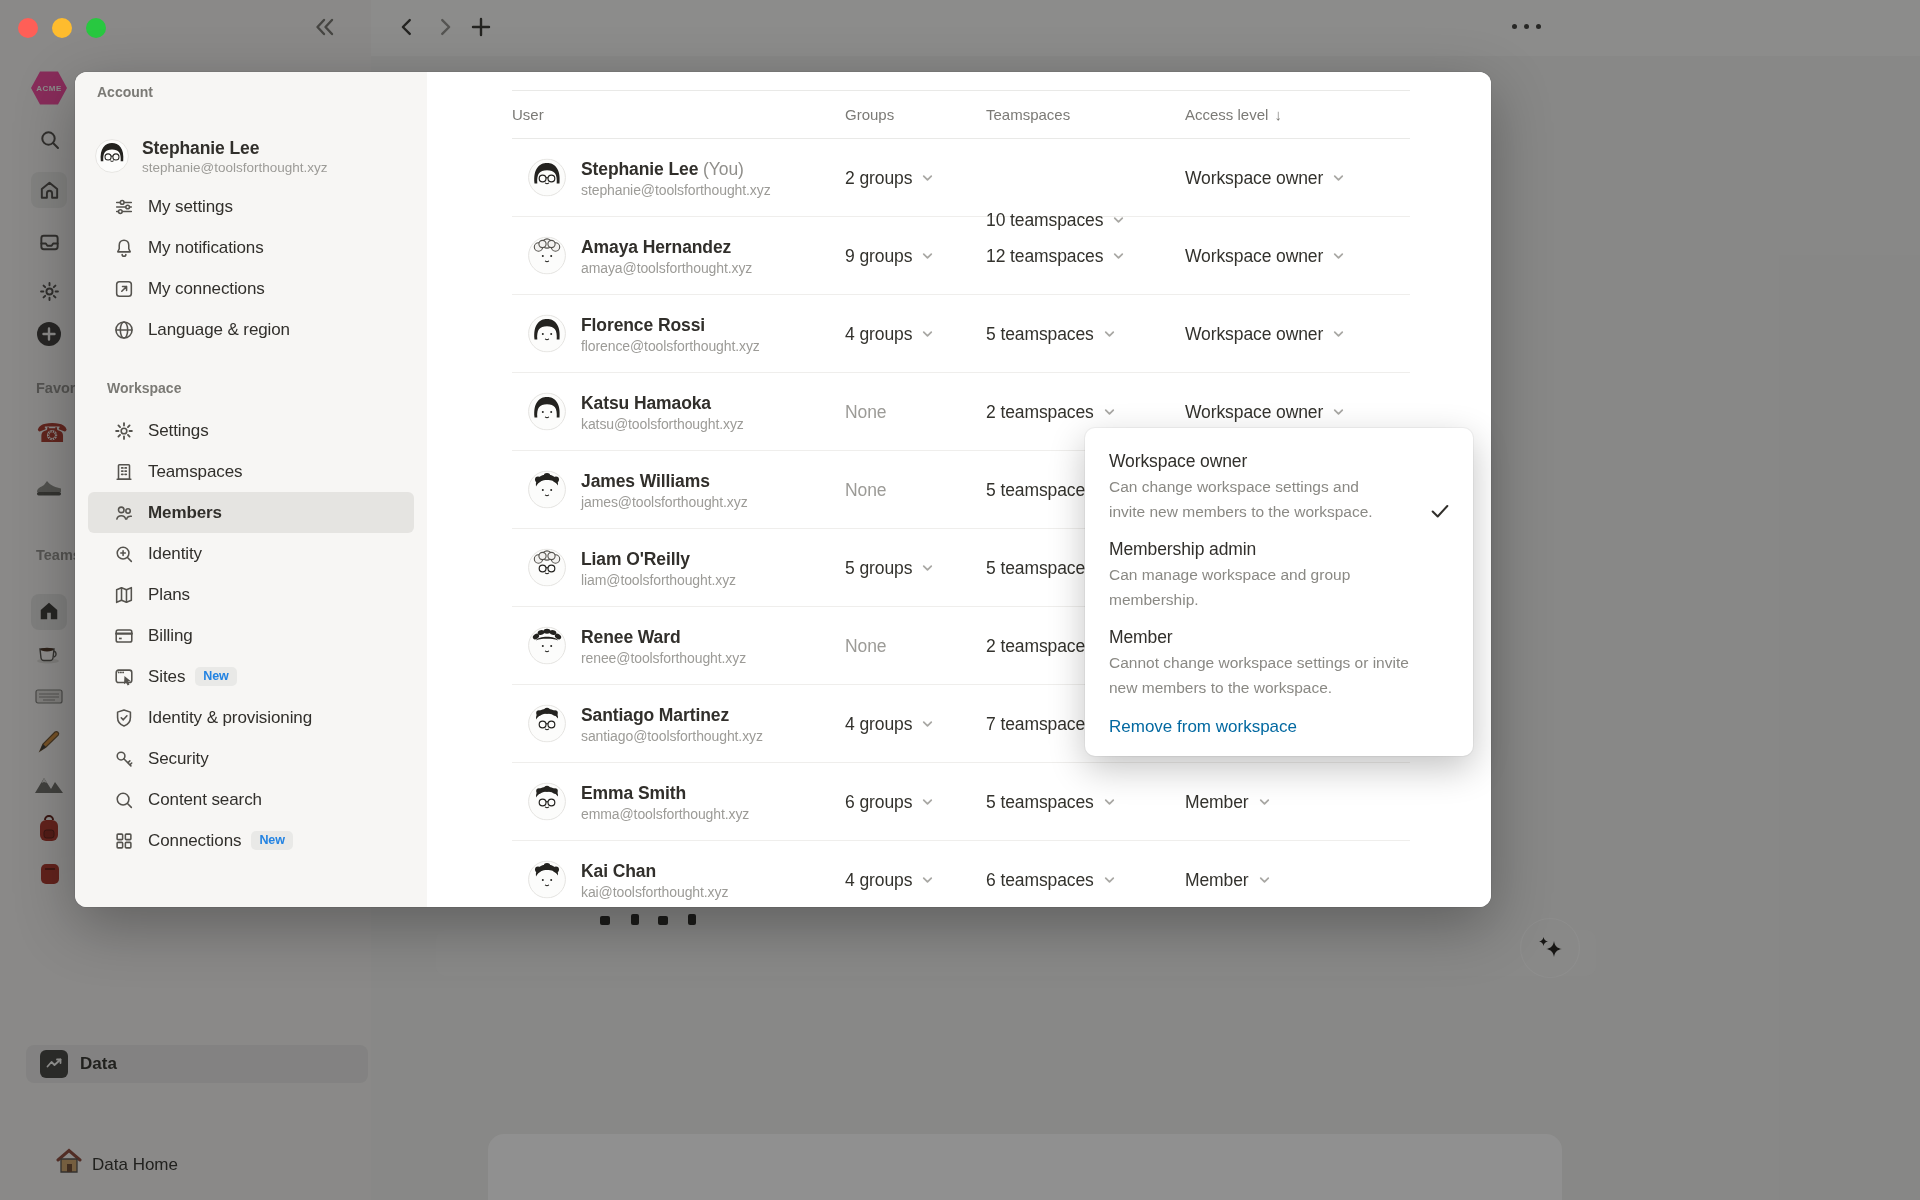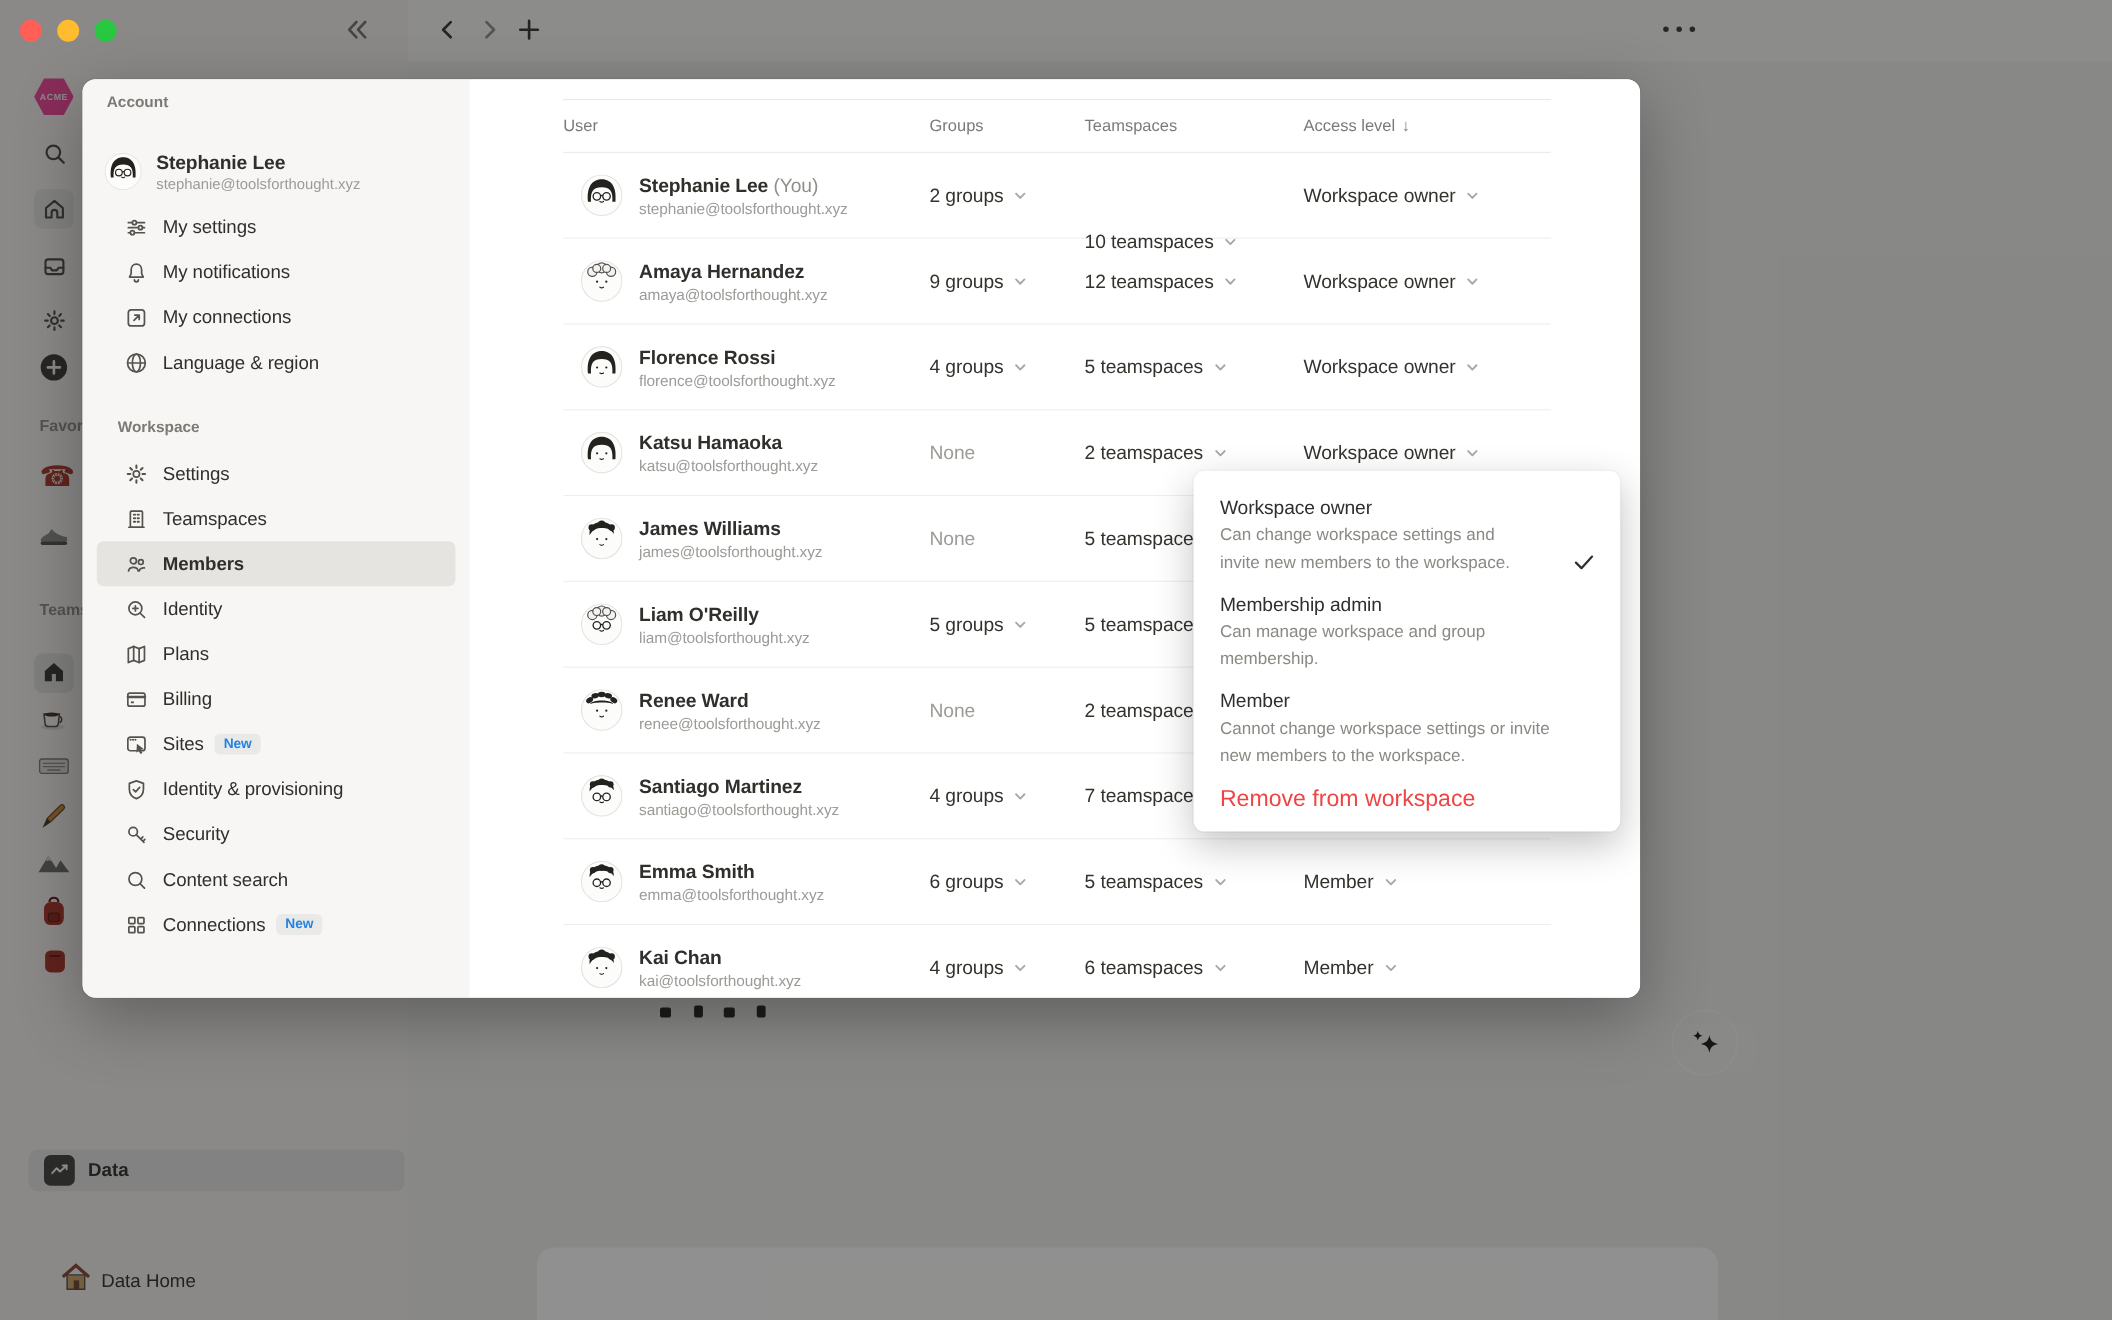--- a/index.html
+++ b/index.html
@@ -76,21 +76,21 @@
   
   .popup{position:absolute;left:1085px;top:428px;width:388px;background:#fff;border-radius:10px;z-index:120;
          box-shadow:0 0 0 1px rgba(0,0,0,.04),0 12px 36px rgba(0,0,0,.24);padding:14px 0 16px;box-sizing:border-box;}
   .popt{position:relative;padding:6px 24px;cursor:default;}
   .popt-title{font-size:17.5px;font-weight:500;color:#312f2b;line-height:26px;letter-spacing:-.1px;}
   .popt-desc{font-size:15.5px;color:#8a8984;line-height:25px;}
   .popt.w1 .popt-desc{width:285px;}
   .popt.w2 .popt-desc{width:320px;}
   .popt.w3 .popt-desc{width:300px;}
   .pcheck{position:absolute;right:22px;top:58px;color:#312f2b;}
-  .premove{padding:8px 24px 0;font-size:21px;color:#ef4444;line-height:26px;cursor:default;}
+  .premove{padding:8px 24px 0;font-size:17px;color:#0369a1;line-height:26px;cursor:default;}
 </style>
 </head>
 <body>
 
 <div class="stage">
 
   <div class="bg-app">
     <div class="bg-sidebar"></div>
     <div class="bg-topbar"></div>
     <div class="bg-main"></div>

